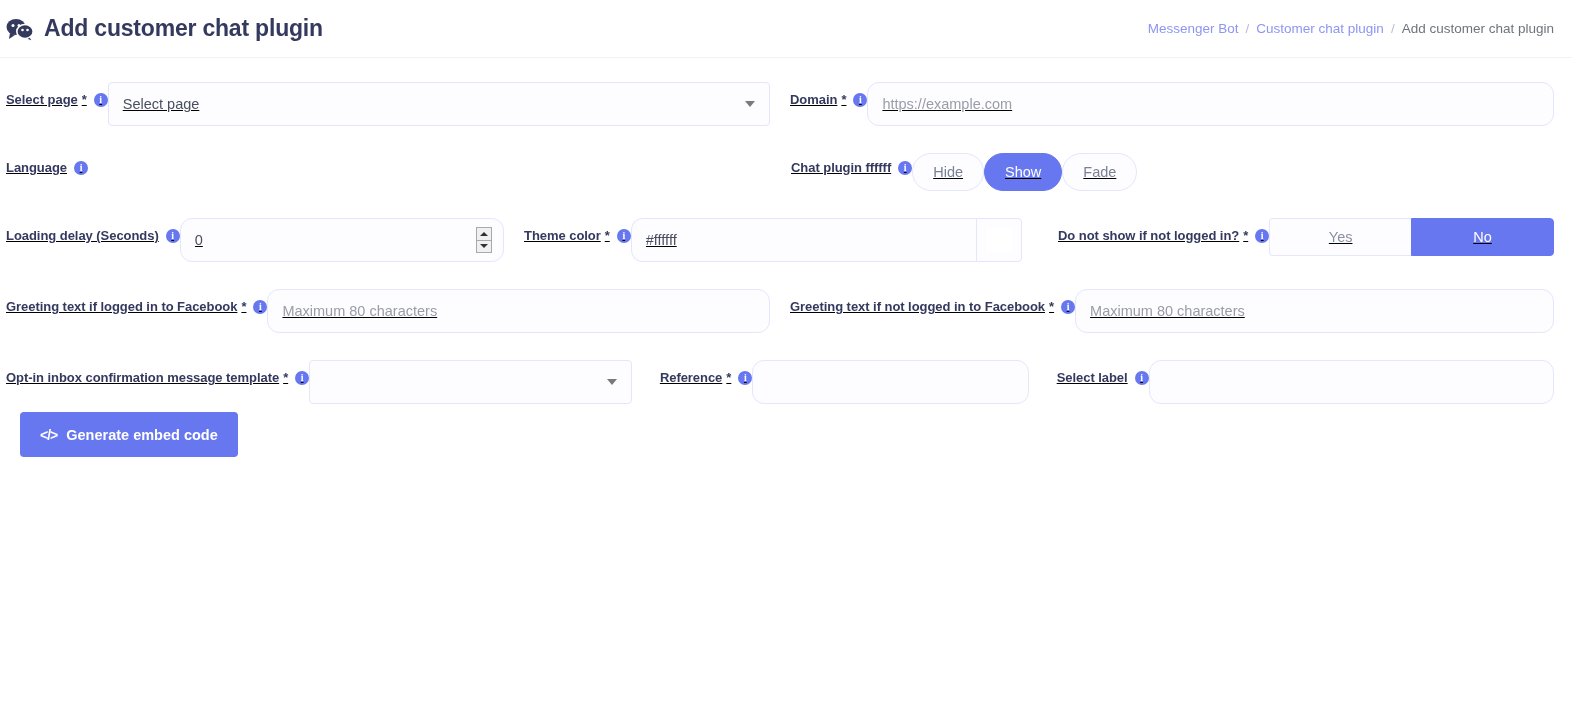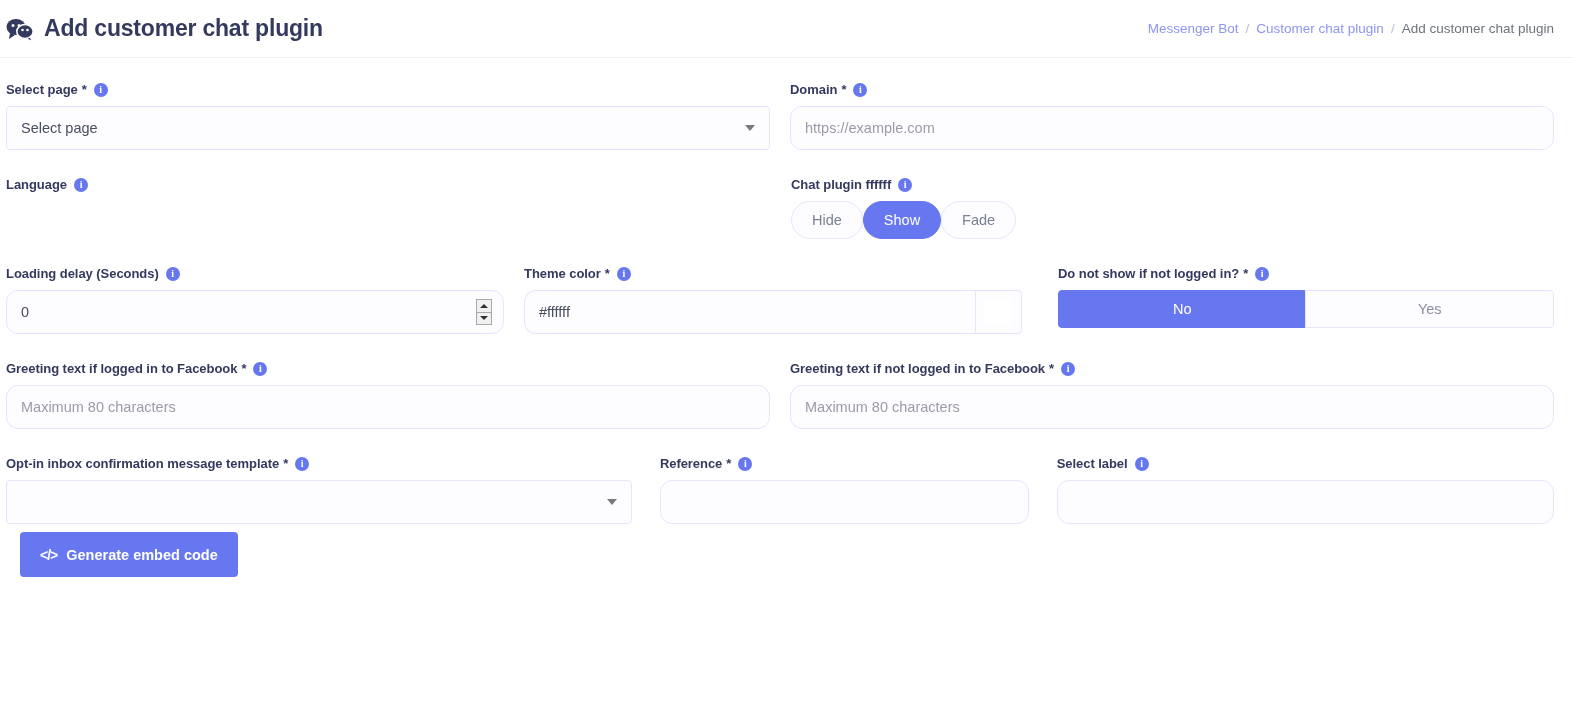--- a/index.html
+++ b/index.html
@@ -37,21 +37,21 @@
     white-space: nowrap;
   }
   .crumb-link { color: #8e95f3; }
   .crumb-sep { color: #b9bdd6; }
   .crumb-active { color: #6c757d; }
 
   
   .form-area { padding: 24px 18px 0 6px; }
   .row { display: flex; margin-bottom: 27px; }
 
-  .field { display: flex; flex-direction: column; }
+  .field { display: flex; flex-direction: row; text-decoration: underline; }
 
   .flabel {
     display: flex;
     align-items: center;
     font-size: 13px;
     font-weight: bold;
     color: #34395e;
     margin-bottom: 9px;
     white-space: nowrap;
     letter-spacing: -0.05px;
@@ -329,22 +329,22 @@
       </div>
     </div>
 
     <div class="field" style="width:503px; margin-left:36px;">
       <div class="flabel">
         <span>Do not show if not logged in?</span>
         <span class="req">*</span>
         <span class="info-icon">i</span>
       </div>
       <div class="segmented">
+        <div class="seg">Yes</div>
         <div class="seg active">No</div>
-        <div class="seg">Yes</div>
       </div>
     </div>
   </div>
 
   
   <div class="row">
     <div class="field" style="width:765px;">
       <div class="flabel">
         <span>Greeting text if logged in to Facebook</span>
         <span class="req">*</span>

